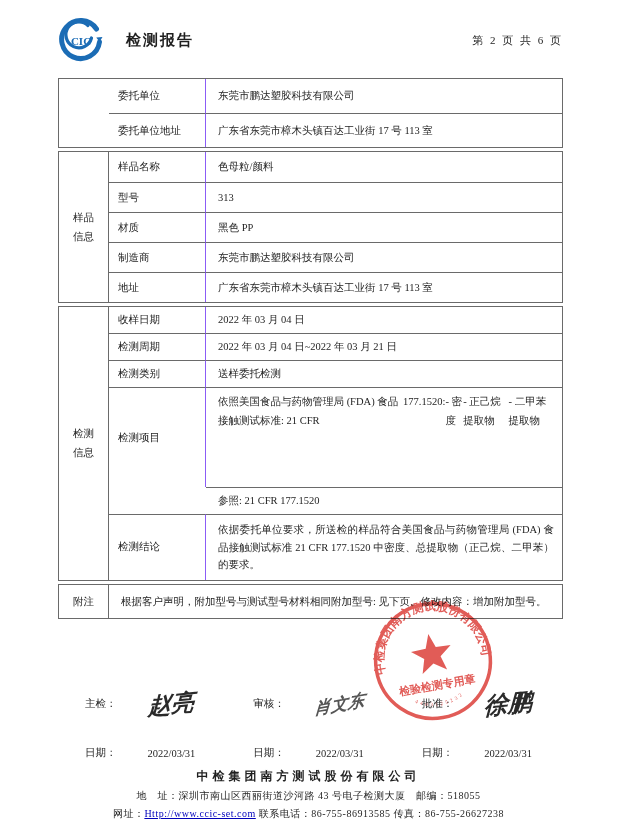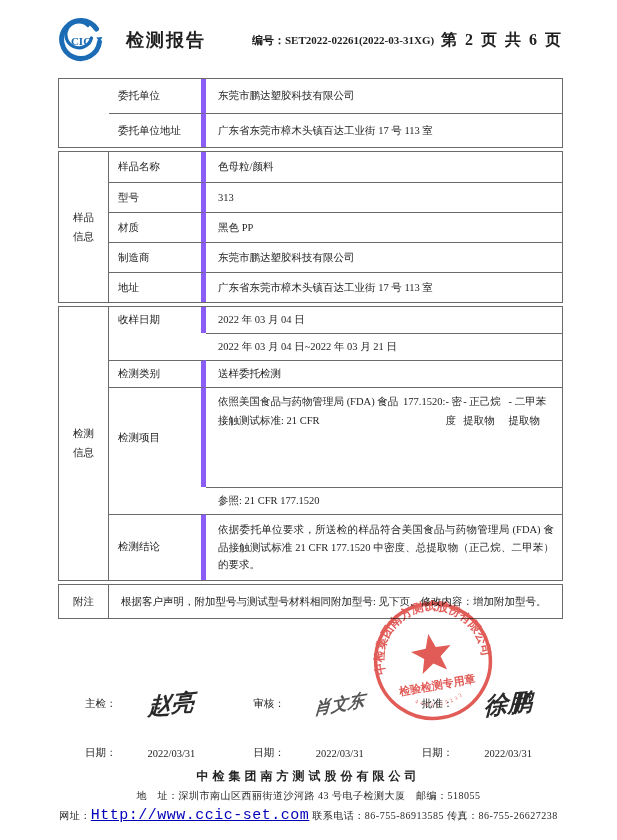--- a/index.html
+++ b/index.html
@@ -9,37 +9,37 @@
     position:relative; width:617px; height:840px; margin:0 auto; background:#fff;
     overflow:hidden;
   }
 
   
   .header {
     position:absolute; left:58px; top:14px; width:505px; height:52px;
     display:flex; align-items:center;
   }
   .logo { width:46px; height:46px; flex:0 0 auto; }
-  .doc-title { font-weight:bold; font-size:18px; letter-spacing:2px; margin-left:22px; }
+  .doc-title { font-weight:bold; font-size:15px; letter-spacing:2px; margin-left:22px; }
   .report-no { font-weight:bold; font-size:11px; margin-left:46px; }
-  .page-info { font-weight:bold; font-size:16px; margin-left:auto; letter-spacing:2px; }
+  .page-info { font-weight:normal; font-size:11px; margin-left:auto; letter-spacing:2px; }
 
   
   .sections { position:absolute; left:58px; top:78px; width:505px; font-size:10.5px; }
   .sec { display:grid; border:1px solid #6a6a6a; margin-bottom:3px; background:#fff; }
   .sec.cols3 { grid-template-columns:50px 97px 1fr; }
   .sec.cols2 { grid-template-columns:50px 1fr; }
   .group-cell {
     grid-column:1; display:flex; align-items:center; justify-content:center;
     border-right:1px solid #6a6a6a;
   }
   .group-cell span { display:block; width:26px; text-align:center; word-break:break-all; line-height:19px; }
   .label-cell {
     grid-column:2; display:flex; align-items:center; padding-left:9px;
-    border-right:5px solid #8b5cf6;
+    border-right:1px solid #8b5cf6;
   }
   .value-cell { grid-column:3; display:flex; align-items:center; padding:4px 8px 4px 12px; line-height:18px; }
   .cols2 .value-cell { grid-column:2; }
   .bt { border-top:1px solid #6a6a6a; }
   .multiline { flex-direction:row; align-items:flex-start; }
   .multiline div { line-height:19px; }
   .para { display:block; line-height:17.5px; padding-top:6px; padding-bottom:6px; text-align:justify; }
   .remark-cell { padding:6px 8px 6px 12px; }
   .remark-cell div { line-height:21px; }
 
@@ -72,37 +72,36 @@
     transform:rotate(-10deg); opacity:0.88; mix-blend-mode:multiply; z-index:4;
     pointer-events:none;
   }
 
   
   .footer { position:absolute; left:0; top:768px; width:617px; text-align:center; }
   .footer-company { font-weight:bold; font-size:12px; letter-spacing:4px; }
   .footer-line { font-size:10px; margin-top:4px; letter-spacing:0.5px; }
   .footer-link {
     color:#0000bb; text-decoration:underline;
-    font-family:Liberation Mono, monospace; font-size:15px;
+    font-family:Liberation Serif, serif; font-size:10px;
   }
 </style>
 </head>
 <body>
 
 <div class="page">
 
   <div class="header">
     <svg class="logo" viewBox="0 0 46 46">
       <path d="M38.5,12 A19,19 0 1 0 41.5,25" fill="none" stroke="#1b6cb5" stroke-width="5" stroke-linecap="round"></path>
       <path d="M41.5,25 l3,-5 l-6.2,0.6 z" fill="#1b6cb5"></path>
       <path d="M30,8.5 A13,13 0 1 0 33.5,21" fill="none" stroke="#1b6cb5" stroke-width="3.2" stroke-linecap="round"></path>
       <text x="23" y="27.5" text-anchor="middle" font-size="11" font-weight="bold" font-family="Liberation Serif, serif" fill="#1b6cb5">CIC</text>
     </svg>
     <div class="doc-title">检测报告</div>
-    <div class="report-no"><span>编号：</span><span>SET2022-02261(2022-03-31XG)</span></div>
     <div class="page-info">第 2 页 共 6 页</div>
   </div>
 
   <div class="sections">
 
     <div class="sec cols3">
       <div class="label-cell h-cust">委托单位</div>
       <div class="value-cell h-cust">东莞市鹏达塑胶科技有限公司</div>
       <div class="label-cell h-cust bt">委托单位地址</div>
       <div class="value-cell h-cust bt">广东省东莞市樟木头镇百达工业街 17 号 113 室</div>
@@ -123,20 +122,21 @@
       <div class="label-cell h-samp bt">地址</div>
       <div class="value-cell h-samp bt">广东省东莞市樟木头镇百达工业街 17 号 113 室</div>
     </div>
 
     <div class="sec cols3">
       <div class="group-cell" style="grid-row:1 / span 6">
           <span>检测信息</span>
         </div>
       <div class="label-cell h-test">收样日期</div>
       <div class="value-cell h-test">2022 年 03 月 04 日</div>
+      <div class="label-cell h-test bt">检测周期</div>
       <div class="value-cell h-test bt">2022 年 03 月 04 日~2022 年 03 月 21 日</div>
       <div class="label-cell h-test bt">检测类别</div>
       <div class="value-cell h-test bt">送样委托检测</div>
       <div class="label-cell h-proj bt">检测项目</div>
       <div class="value-cell h-proj bt multiline">
         <div>依照美国食品与药物管理局 (FDA) 食品接触测试标准: 21 CFR</div>
         <div>177.1520:</div>
         <div>- 密度</div>
         <div>- 正己烷提取物</div>
         <div>- 二甲苯提取物</div>

